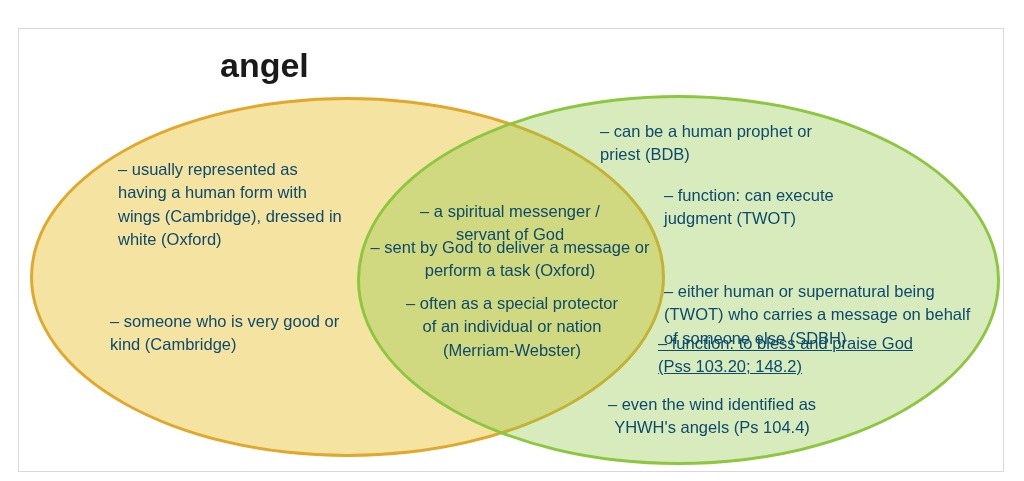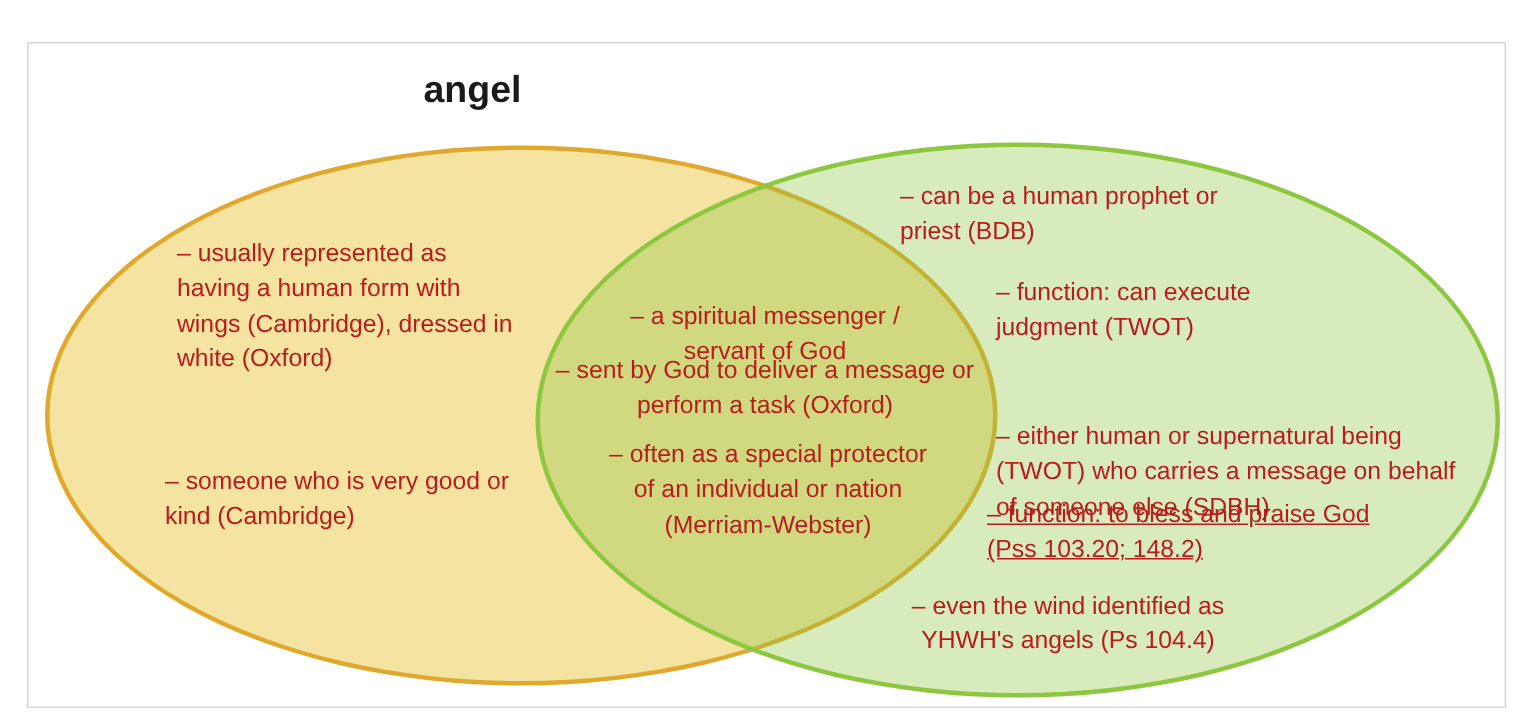--- a/index.html
+++ b/index.html
@@ -28,23 +28,22 @@
     left: 18px;
     top: 28px;
     width: 986px;
     height: 444px;
     border: 1px solid #d8d8d8;
     background: #ffffff;
     box-sizing: border-box;
   }
   .venn-title {
     position: absolute;
-    font-size: 25px;
+    font-size: 34px;
     color: #1a1a1a;
-    text-align: center;
   }
   .title-left {
     left: 220px;
     top: 46px;
     width: 190px;
     font-weight: 700;
   }
   .title-right {
     left: 565px;
     top: 46px;
@@ -69,21 +68,21 @@
     top: 95px;
     width: 643px;
     height: 370px;
     border: 3px solid #8dc63f;
     background: rgba(141, 198, 63, 0.35);
   }
   .entry {
     position: absolute;
     font-size: 16.5px;
     line-height: 1.42;
-    color: #b91c1c;
+    color: #0c4a6e;
   }
   .align-center { text-align: center; }
   .left-1  { left: 118px; top: 158px; width: 232px; }
   .left-2  { left: 110px; top: 310px; width: 240px; }
   .mid-1   { left: 418px; top: 152px; width: 184px; margin-top: 48px; }
   .mid-2   { left: 352px; top: 236px; width: 316px; }
   .mid-3   { left: 402px; top: 292px; width: 220px; }
   .right-1 { left: 600px; top: 120px; width: 235px; }
   .right-2 { left: 664px; top: 184px; width: 220px; }
   .right-3 { left: 664px; top: 236px; width: 318px; margin-top: 44px; }

